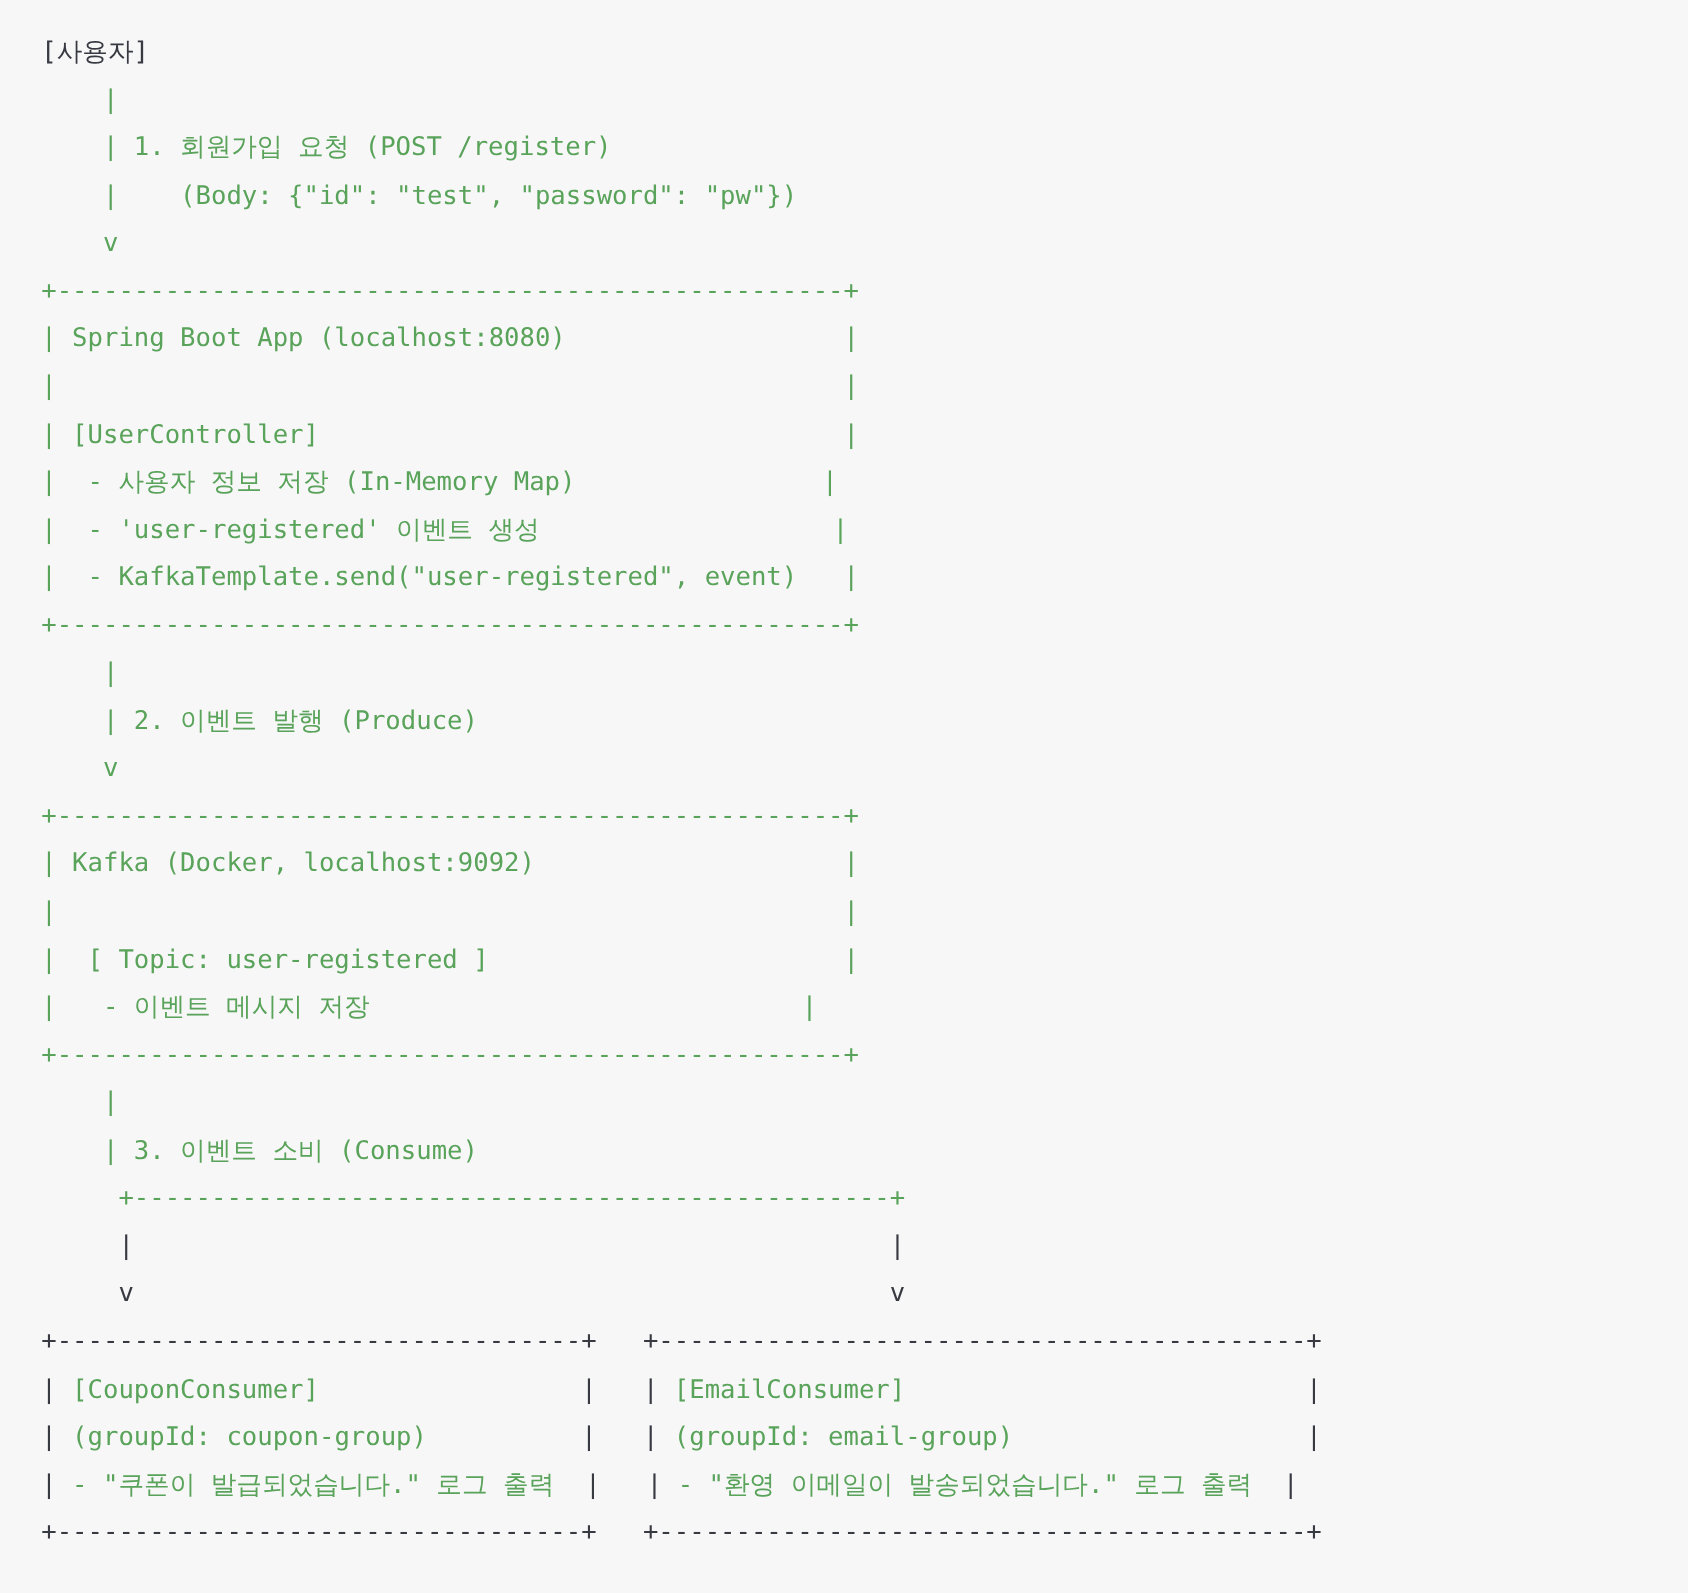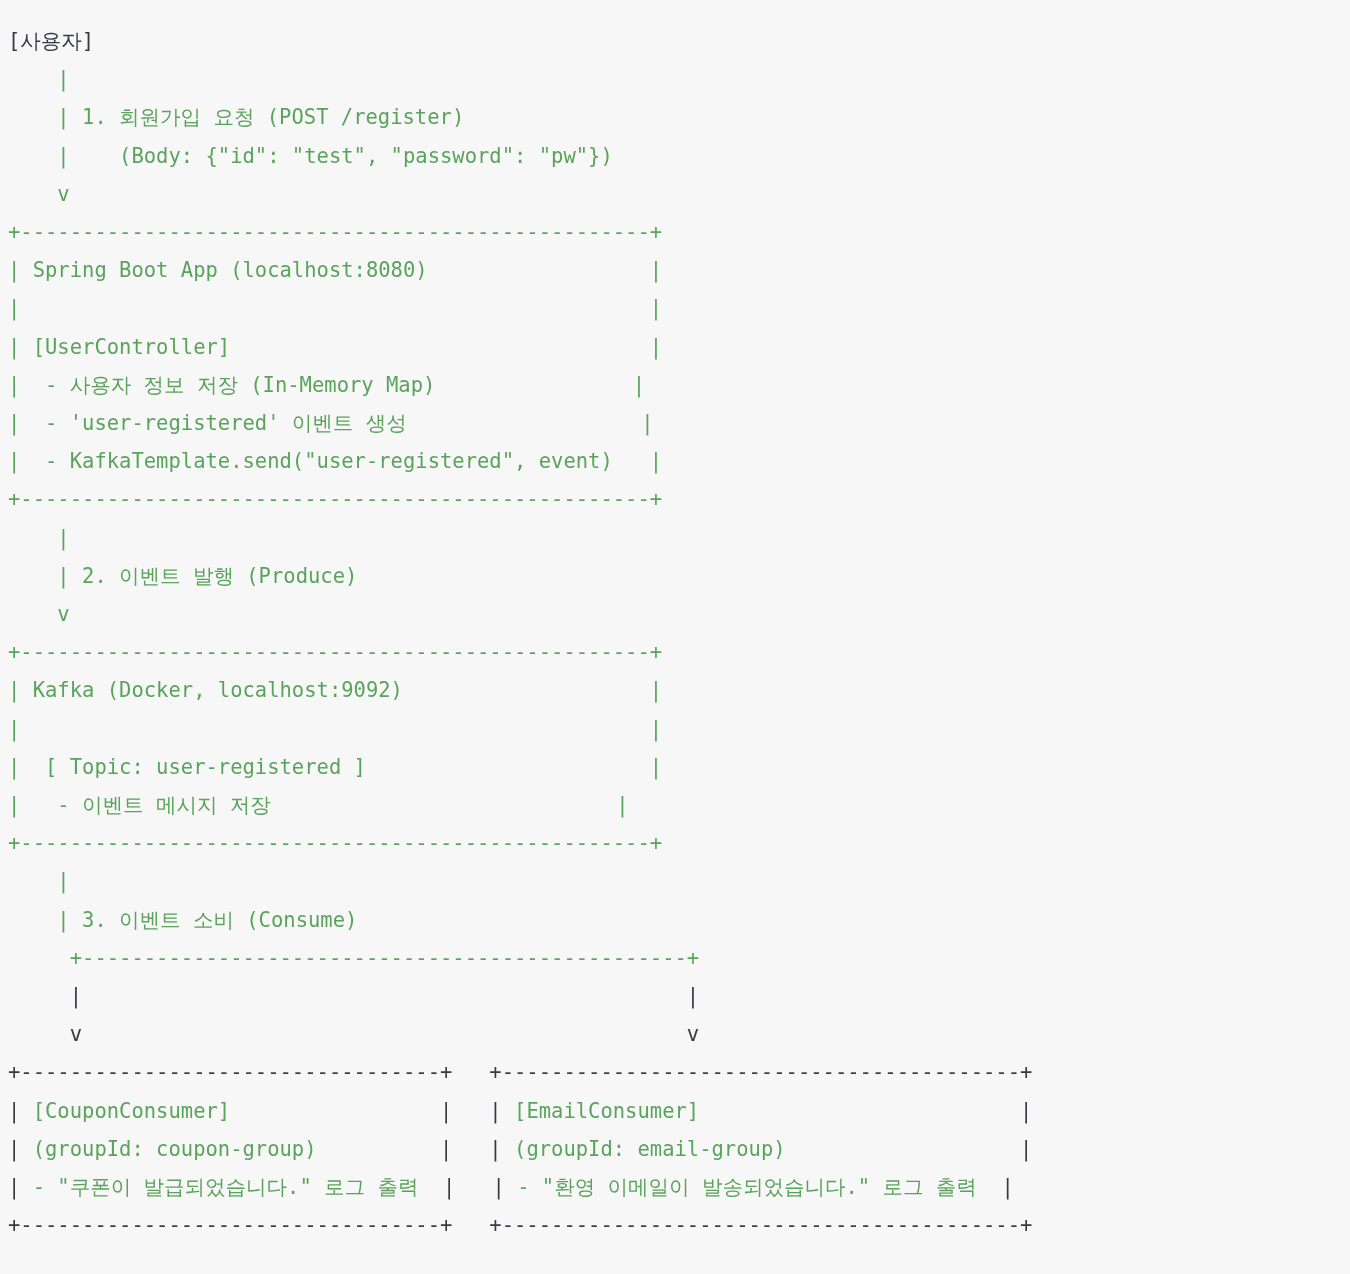--- a/index.html
+++ b/index.html
@@ -12,21 +12,21 @@
     width: 1350px;
     height: 1274px;
     overflow: hidden;
     font-family: "DejaVu Sans Mono", "Liberation Mono", monospace;
   }
   #diagram {
     position: absolute;
     left: 0;
     top: 0;
     width: 1350px;
-    padding: 22px 0 0 8px;
+    padding: 22px 0 0 33px;
     box-sizing: border-box;
     font-family: "DejaVu Sans Mono", "Liberation Mono", monospace;
     font-size: 20.5px;
     line-height: 38.2px;
     letter-spacing: 0px;
     white-space: pre;
     color: #5aa35a;
     -webkit-font-smoothing: antialiased;
   }
   .ln {

